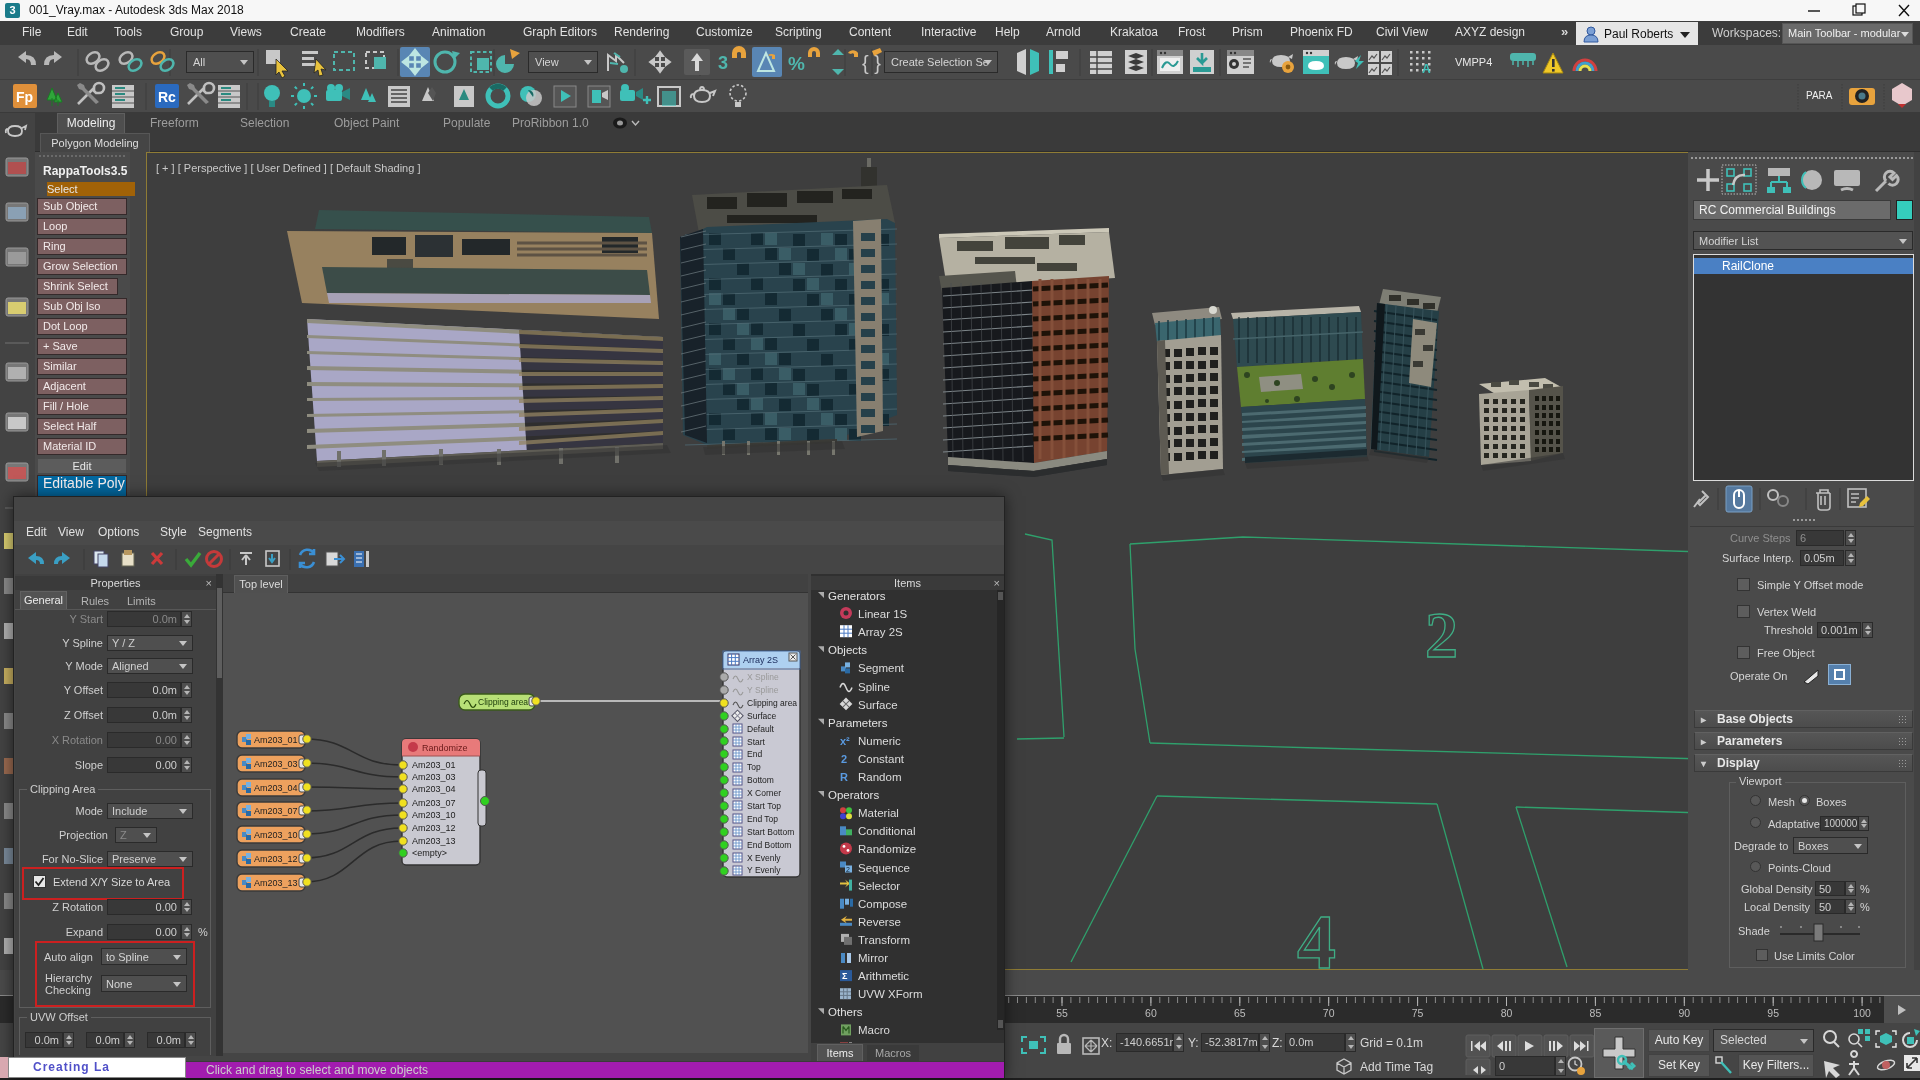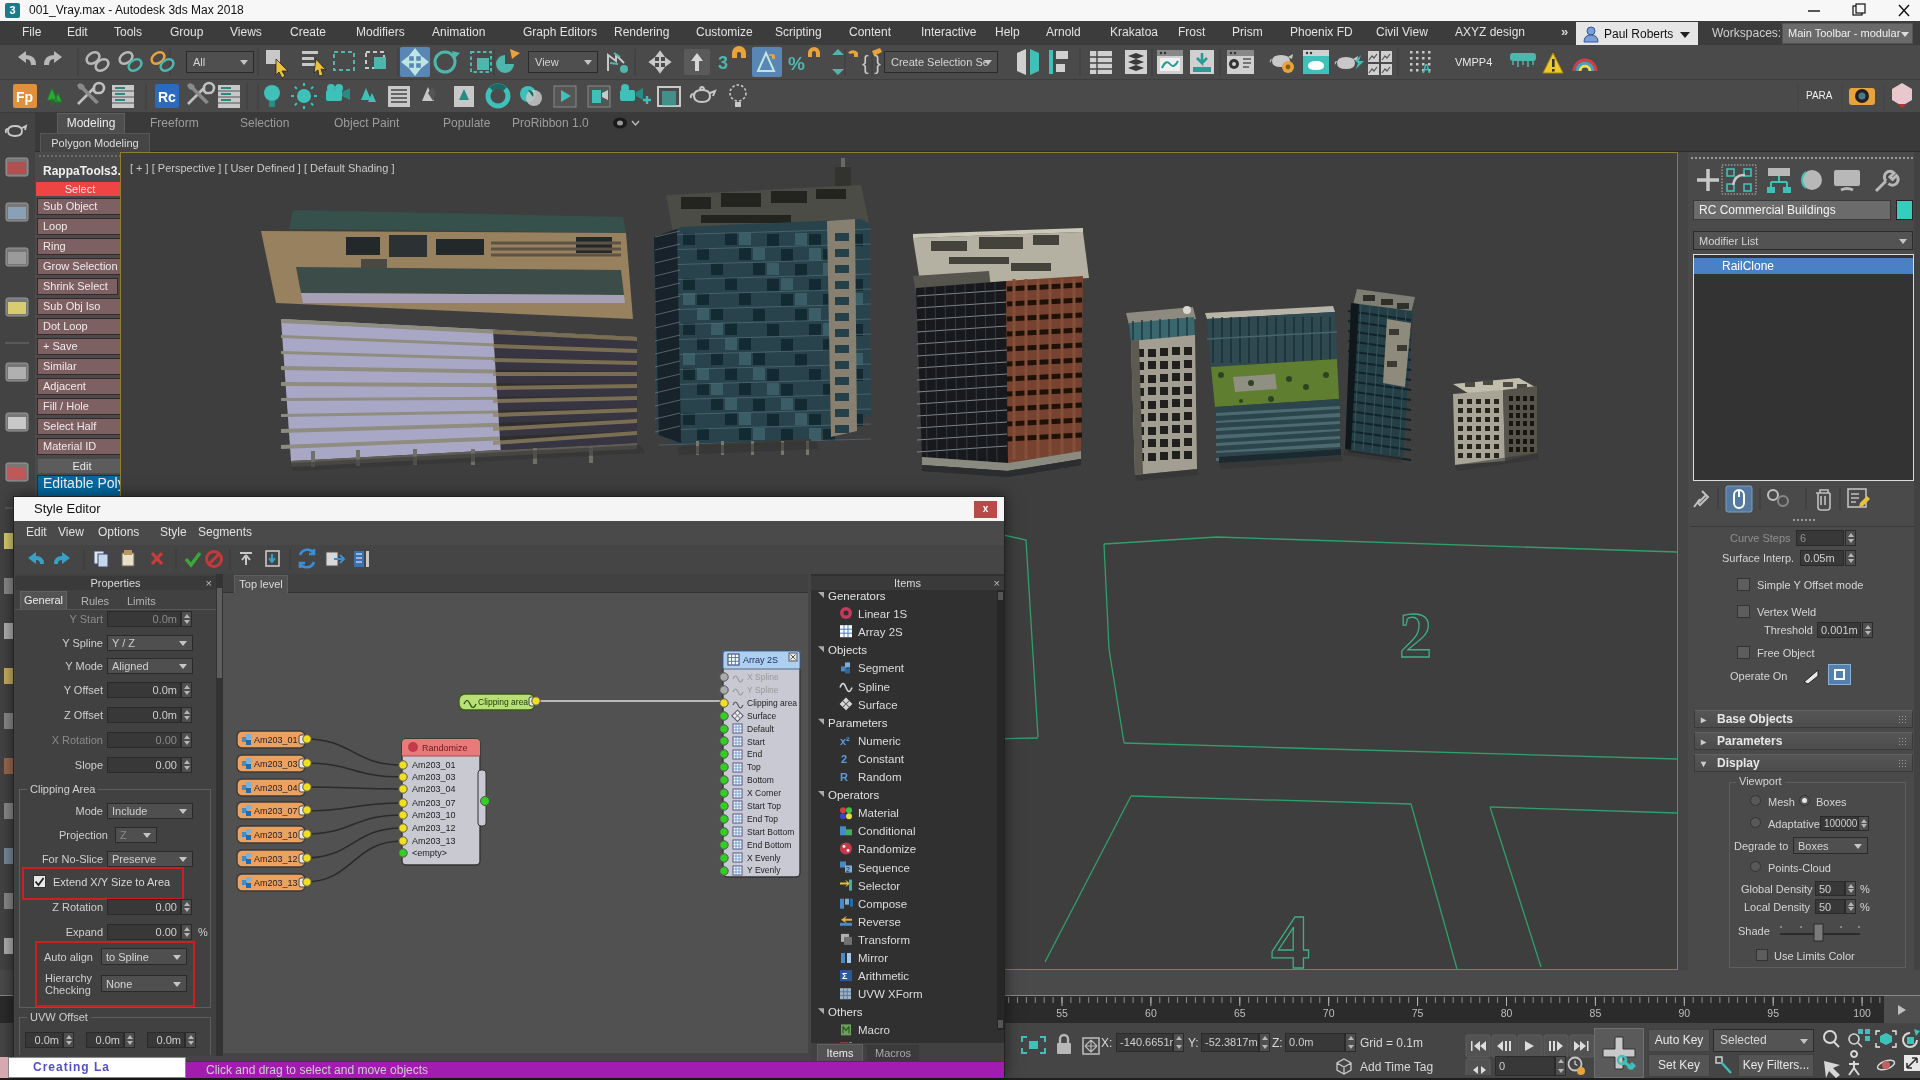--- a/index.html
+++ b/index.html
@@ -330,38 +330,38 @@
       <rect x="4" y="690" width="9" height="16" fill="#8a8a8a"></rect>
       <rect x="4" y="735" width="9" height="16" fill="#7a8a9a"></rect>
       <rect x="4" y="780" width="9" height="16" fill="#8a8a8a"></rect>
       <rect x="4" y="825" width="9" height="16" fill="#b0b0b0"></rect>
       <rect x="4" y="870" width="9" height="16" fill="#8a8a8a"></rect>
     </svg>
   </div>
 <div class="abs" style="left:35px;top:152px;width:95px;height:345px;background:#4a4a4a;">
     <div class="abs" style="left:4px;top:3px;width:86px;height:3px;border-top:2px dotted #6a6a6a;"></div>
     <div class="txt" style="left:8px;top:12px;font-size:12px;font-weight:bold;color:#f0f0f0;">RappaTools3.5</div>
-    <div class="abs" style="left:1px;top:30px;width:88px;height:14px;background:#ef4444;color:#e8e8e8;font-size:11px;text-align:center;line-height:14px;">Select</div>
+    <div class="abs" style="left:12px;top:30px;width:88px;height:14px;background:#a16207;color:#e8e8e8;font-size:11px;line-height:14px;">Select</div>
     <div class="abs" style="left:2px;top:46px;width:90px;height:17px;background:#7d6061;border:1px solid #35292a;color:#f2eaea;font-size:11px;line-height:15px;padding-left:5px;">Sub Object</div>
     <div class="abs" style="left:2px;top:66px;width:90px;height:17px;background:#7d6061;border:1px solid #35292a;color:#f2eaea;font-size:11px;line-height:15px;padding-left:5px;">Loop</div>
     <div class="abs" style="left:2px;top:86px;width:90px;height:17px;background:#7d6061;border:1px solid #35292a;color:#f2eaea;font-size:11px;line-height:15px;padding-left:5px;">Ring</div>
     <div class="abs" style="left:2px;top:106px;width:90px;height:17px;background:#7d6061;border:1px solid #35292a;color:#f2eaea;font-size:11px;line-height:15px;padding-left:5px;">Grow Selection</div>
     <div class="abs" style="left:2px;top:126px;width:81px;height:17px;background:#7d6061;border:1px solid #35292a;color:#f2eaea;font-size:11px;line-height:15px;padding-left:5px;">Shrink Select</div>
     <div class="abs" style="left:2px;top:146px;width:90px;height:17px;background:#7d6061;border:1px solid #35292a;color:#f2eaea;font-size:11px;line-height:15px;padding-left:5px;">Sub Obj Iso</div>
     <div class="abs" style="left:2px;top:166px;width:90px;height:17px;background:#7d6061;border:1px solid #35292a;color:#f2eaea;font-size:11px;line-height:15px;padding-left:5px;">Dot Loop</div>
     <div class="abs" style="left:2px;top:186px;width:90px;height:17px;background:#7d6061;border:1px solid #35292a;color:#f2eaea;font-size:11px;line-height:15px;padding-left:5px;">+ Save</div>
     <div class="abs" style="left:2px;top:206px;width:90px;height:17px;background:#7d6061;border:1px solid #35292a;color:#f2eaea;font-size:11px;line-height:15px;padding-left:5px;">Similar</div>
     <div class="abs" style="left:2px;top:226px;width:90px;height:17px;background:#7d6061;border:1px solid #35292a;color:#f2eaea;font-size:11px;line-height:15px;padding-left:5px;">Adjacent</div>
     <div class="abs" style="left:2px;top:246px;width:90px;height:17px;background:#7d6061;border:1px solid #35292a;color:#f2eaea;font-size:11px;line-height:15px;padding-left:5px;">Fill / Hole</div>
     <div class="abs" style="left:2px;top:266px;width:90px;height:17px;background:#7d6061;border:1px solid #35292a;color:#f2eaea;font-size:11px;line-height:15px;padding-left:5px;">Select Half</div>
     <div class="abs" style="left:2px;top:286px;width:90px;height:17px;background:#7d6061;border:1px solid #35292a;color:#f2eaea;font-size:11px;line-height:15px;padding-left:5px;">Material ID</div>
     <div class="abs" style="left:3px;top:307px;width:88px;height:14px;background:#5c5c5c;color:#e8e8e8;font-size:11px;text-align:center;line-height:14px;">Edit</div>
     <div class="abs" style="left:2px;top:323px;width:90px;height:25px;background:#0369a1;border:1px solid #35292a;color:#f6eeee;font-size:14px;line-height:15px;padding-left:5px;">Editable Poly</div>
   </div>
-<div class="abs" style="left:120px;top:152px;width:1558px;height:818px;background:#3e3e3e;border:1px solid #8f7c35;">
+<div class="abs" style="left:146px;top:152px;width:1558px;height:818px;background:#3e3e3e;border:1px solid #8f7c35;">
     <div class="txt" style="left:9px;top:9px;font-size:11px;color:#c9c9c9;">[ + ] [ Perspective ] [ User Defined ] [ Default Shading ]</div>
     <svg class="abs" style="left:0;top:0;width:1556px;height:816px;" viewBox="0 0 1556 816">
       <path d="M878 381 L905 387 L917 584" fill="none" stroke="#2fa06c" stroke-width="1.3"></path>
       <path d="M870 586 L917 585" fill="none" stroke="#2fa06c" stroke-width="1.3"></path>
       <path d="M983 391 L1096 384 L1556 399" fill="none" stroke="#2fa06c" stroke-width="1.3"></path>
       <path d="M983 391 L988 496 L1003 590" fill="none" stroke="#2fa06c" stroke-width="1.3"></path>
       <path d="M1003 590 L1170 595 L1556 606" fill="none" stroke="#2fa06c" stroke-width="1.3"></path>
       <path d="M1010 643 L924 809" fill="none" stroke="#2fa06c" stroke-width="1.3"></path>
       <path d="M1010 643 L1290 651" fill="none" stroke="#2fa06c" stroke-width="1.3"></path>
       <path d="M1290 651 L1336 816" fill="none" stroke="#2fa06c" stroke-width="1.3"></path>
@@ -1181,24 +1181,20 @@
         <path d="M36 6 a3 3 0 1 1 0.1 0 M36 10 v7 m0 0 l-5 7 m5 -7 l5 7 m-10 -11 h10" stroke="#d8d8d8" stroke-width="2" fill="none"></path>
         <ellipse cx="68" cy="14" rx="9" ry="4" fill="none" stroke="#d8d8d8" stroke-width="1.5" transform="rotate(-20 68 14)"></ellipse>
         <circle cx="68" cy="14" r="4" fill="#c06060"></circle>
         <rect x="86" y="4" width="16" height="16" fill="#e8e8e8"></rect>
         <path d="M89 17 l10 -10 m-10 10 v-5 m0 5 h5 m5 -10 v5 m0 -5 h-5" stroke="#333" stroke-width="1.6"></path>
       </g>
     </svg>
   </div>
 <div class="abs" style="left:0;top:1078px;width:1920px;height:2px;background:#1e1e1e;"></div>
 <div class="abs" style="left:13px;top:496px;width:992px;height:582px;background:#454545;border:1px solid #222;box-shadow:0 0 14px rgba(0,0,0,0.55);">
-    <div class="abs" style="left:0;top:0;width:990px;height:24px;background:#f5f5f5;">
-<div class="txt" style="left:20px;top:4px;font-size:13px;color:#111;">Style Editor</div>
-<div class="abs" style="left:960px;top:4px;width:23px;height:17px;background:#b94a4a;color:#fff;font-size:10px;font-weight:bold;text-align:center;line-height:16px;">x</div>
-</div>
     <div class="abs" style="left:0;top:24px;width:990px;height:24px;background:#4a4a4a;">
       <div class="txt" style="left:12px;top:4px;font-size:12px;color:#e0e0e0;">Edit</div>
       <div class="txt" style="left:44px;top:4px;font-size:12px;color:#e0e0e0;">View</div>
       <div class="txt" style="left:84px;top:4px;font-size:12px;color:#e0e0e0;">Options</div>
       <div class="txt" style="left:146px;top:4px;font-size:12px;color:#e0e0e0;">Style</div>
       <div class="txt" style="left:184px;top:4px;font-size:12px;color:#e0e0e0;">Segments</div>
     </div>
     <svg class="abs" style="left:0;top:48px;width:990px;height:29px;">
       <rect x="0" y="0" width="990" height="29" fill="#454545"></rect>
       <path d="M14 13 L22 7 L22 11 Q30 11 30 19 L26 19 Q26 15 22 15 L22 19 Z" fill="#3a9fc4"></path>

